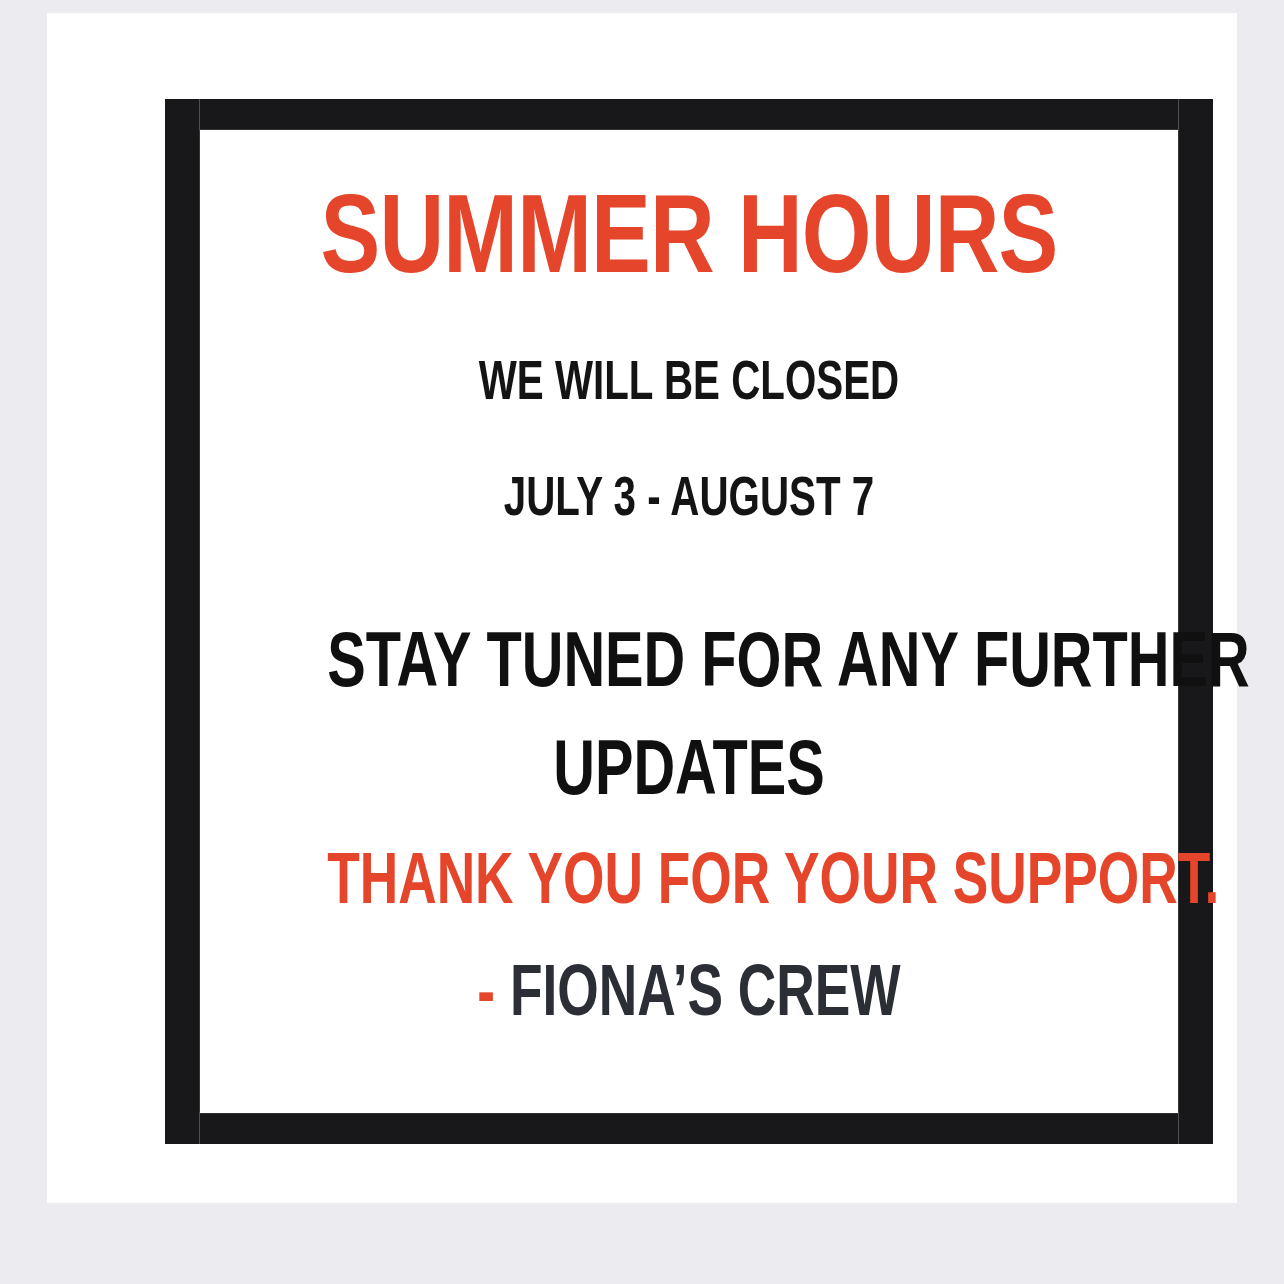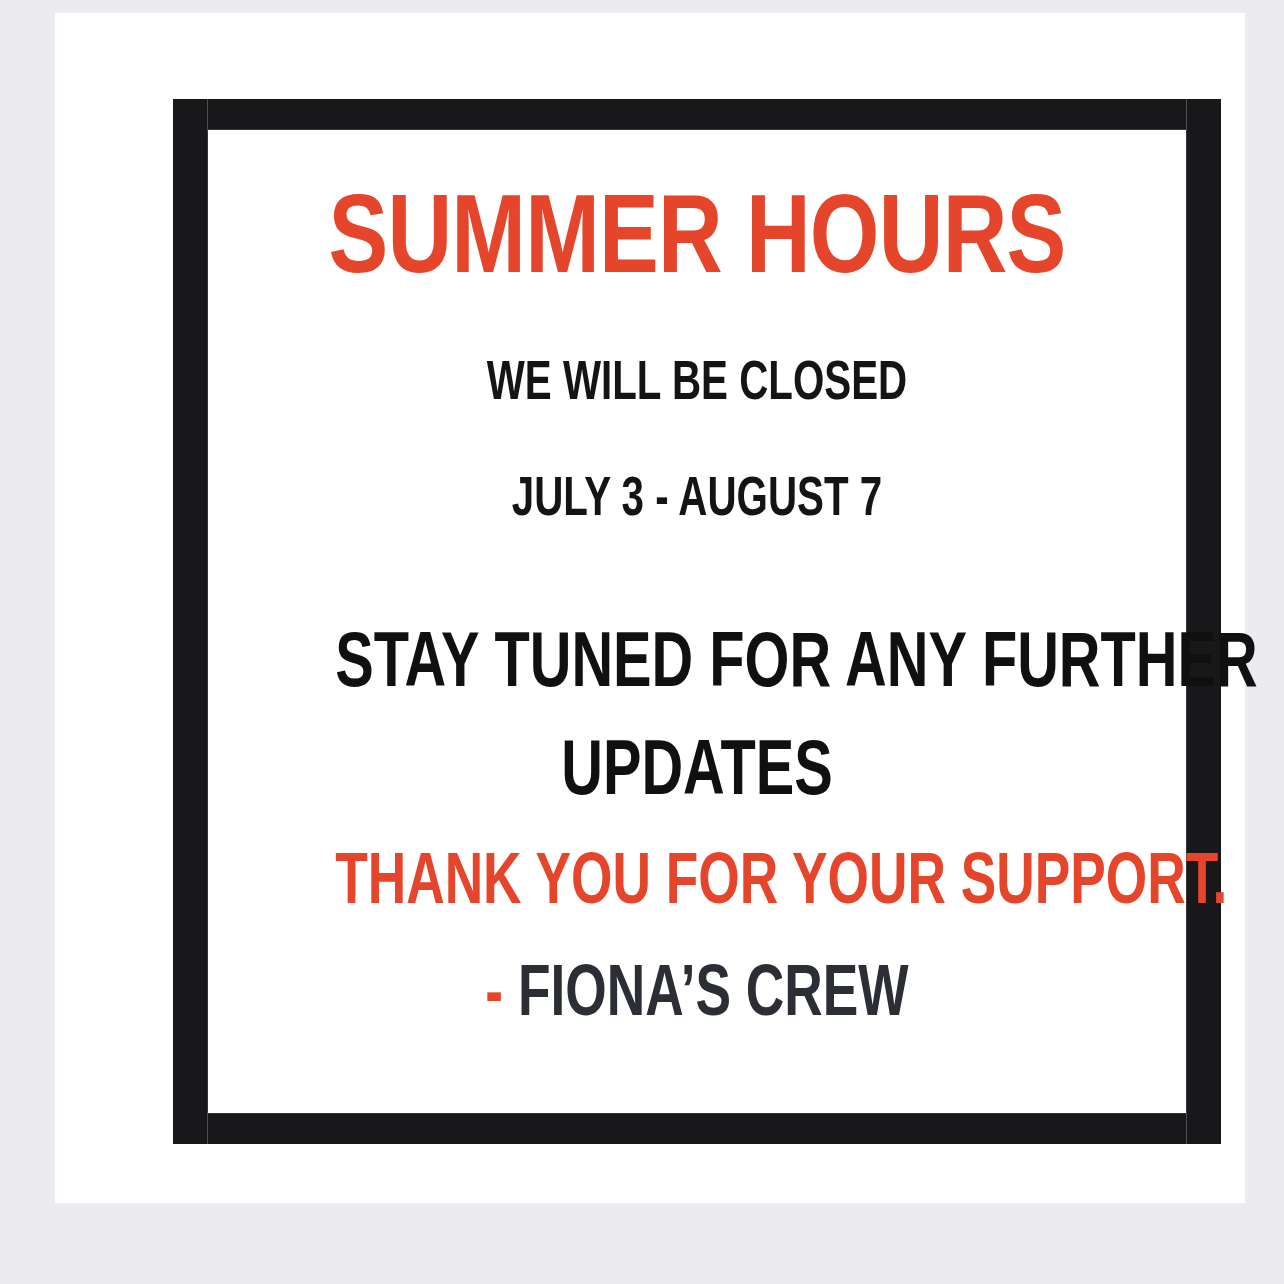--- a/index.html
+++ b/index.html
@@ -24,21 +24,20 @@
   }
 
   
   .card {
     position: absolute;
     left: 47px;
     top: 13px;
     width: 1190px;
     height: 1190px;
     background: #ffffff;
-    margin-left: 8px;
   }
 
   
   .frame {
     position: absolute;
     left: 118px;
     top: 86px;
     width: 1048px;
     height: 1045px;
   }

